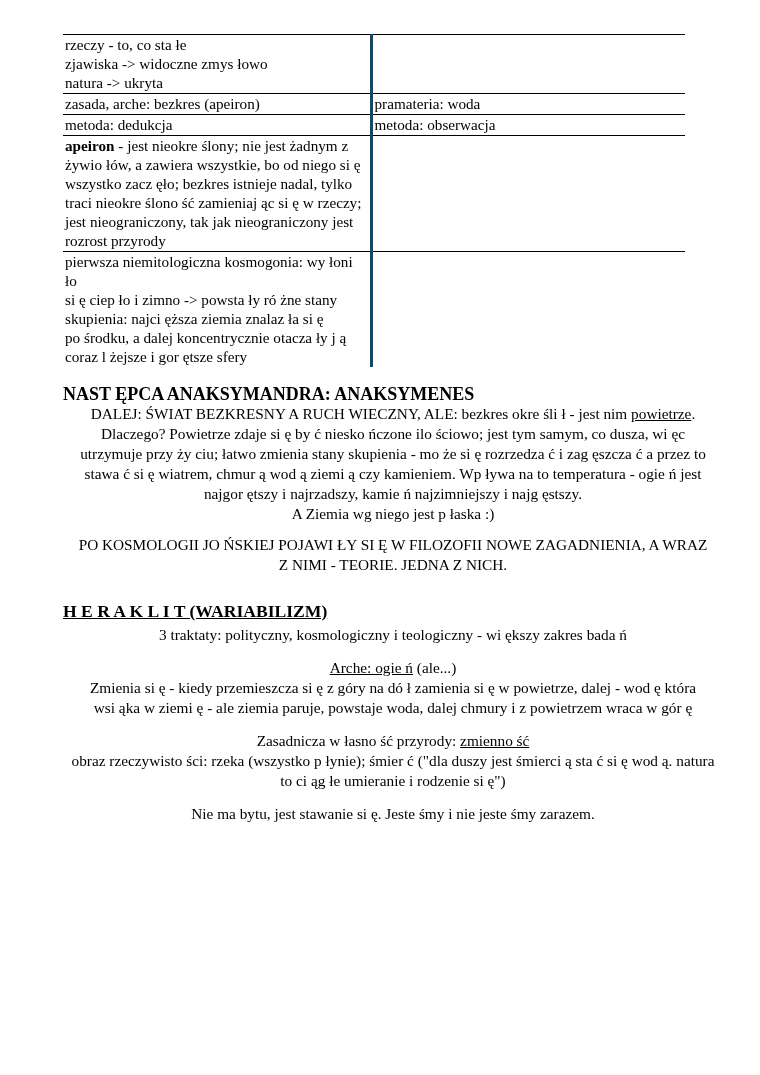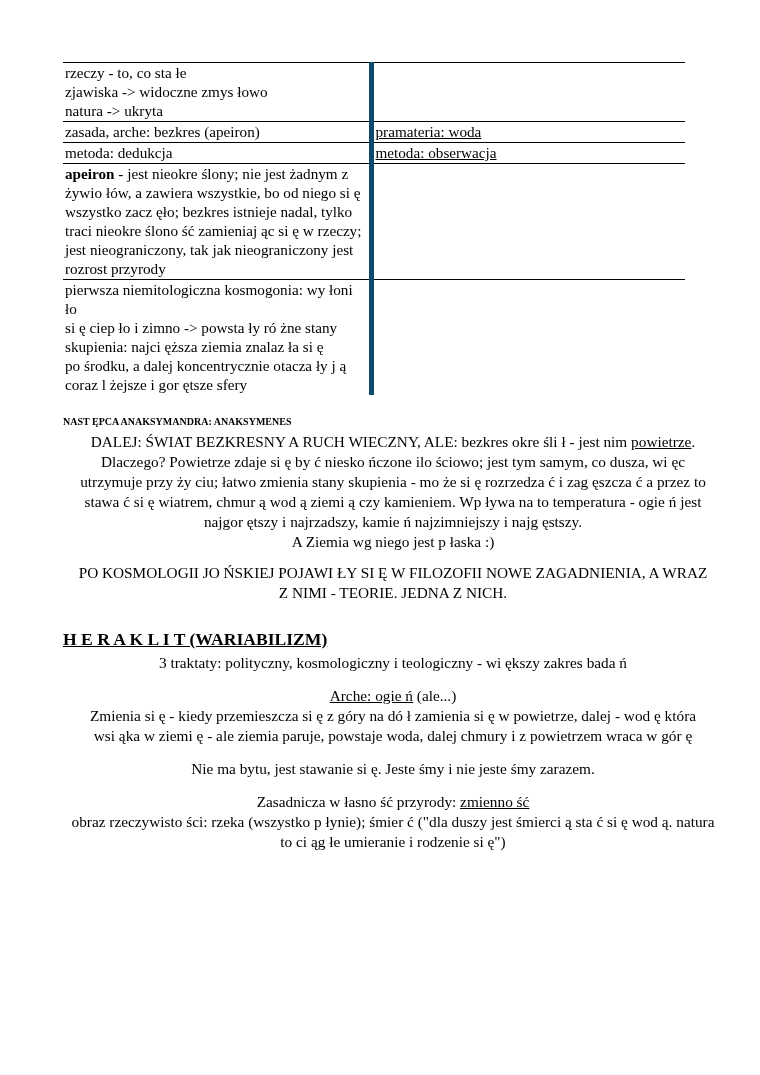--- a/index.html
+++ b/index.html
@@ -6,50 +6,50 @@
   html, body {
     margin: 0; padding: 0;
     width: 760px; height: 1075px;
     background: #ffffff;
     color: #000000;
     font-family: "Liberation Serif", "DejaVu Serif", serif;
     overflow: hidden;
   }
   .page {
     width: 760px; height: 1075px;
-    padding: 62px 37px 0 63px;
+    padding: 34px 37px 0 63px;
   }
   
   table.doc-table {
     width: 622px;
     border-collapse: collapse;
     font-size: 15.2px;
     line-height: 19px;
   }
   table.doc-table tr { border-top: 1px solid #000; }
   table.doc-table td {
     vertical-align: top;
     white-space: pre-line;
     padding: 0 3px 1px 2px;
   }
   td.cell-left  { width: 308px; }
-  td.cell-right { border-left: 5px solid #0c4a6e; text-decoration: underline; }
+  td.cell-right { border-left: 3px solid #0c4a6e; }
   
   .content {
     width: 660px;
     font-size: 15.3px;
     line-height: 20px;
   }
   .para { white-space: pre-line; margin: 13px 0 0 0; text-align: center; }
   .para.first-after-heading { margin: 0; }
   .para.after-h2 { margin: 2px 0 0 0; }
   .para.gap-sm { margin: 11px 0 0 0; }
   .h1 {
     font-weight: bold;
-    font-size: 10px;
+    font-size: 18px;
     margin: 17px 0 0 0;
     line-height: 20px;
     white-space: pre-line;
   }
   .h2 {
     font-weight: bold;
     font-size: 17.6px;
     text-decoration: underline;
     margin: 24px 0 0 0;
     line-height: 24px;
@@ -114,21 +114,21 @@
 Z NIMI - TEORIE. JEDNA Z NICH.</p>
 
     <div class="h2">H E R A K L I T  (WARIABILIZM)</div>
 
     <p class="para after-h2">3 traktaty: polityczny, kosmologiczny i teologiczny - wi ększy zakres bada ń</p>
 
     <p class="para"><span class="ul">Arche: ogie ń</span><span> (ale...)
 Zmienia si ę - kiedy przemieszcza si ę z góry na dó ł zamienia si ę w powietrze, dalej - wod ę która
 wsi ąka w ziemi ę - ale ziemia paruje, powstaje woda, dalej chmury i z powietrzem wraca w gór ę</span></p>
 
-    <p class="para">Nie ma bytu, jest stawanie si ę. Jeste śmy i nie jeste śmy zarazem.</p>
-
     <p class="para"><span>Zasadnicza w łasno ść przyrody: </span><span class="ul">zmienno ść</span><span>
 obraz rzeczywisto ści: rzeka (wszystko p łynie); śmier ć ("dla duszy jest śmierci ą sta ć si ę wod ą. natura
 to ci ąg łe umieranie i rodzenie si ę")</span></p>
+
+    <p class="para">Nie ma bytu, jest stawanie si ę. Jeste śmy i nie jeste śmy zarazem.</p>
 
 
   </div>
 </div>
 
 </body></html>

